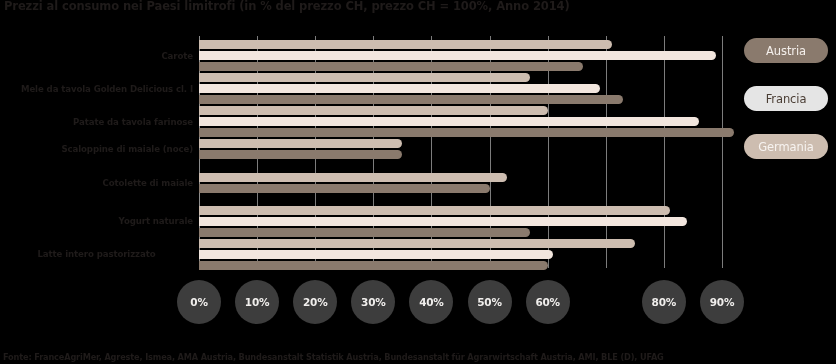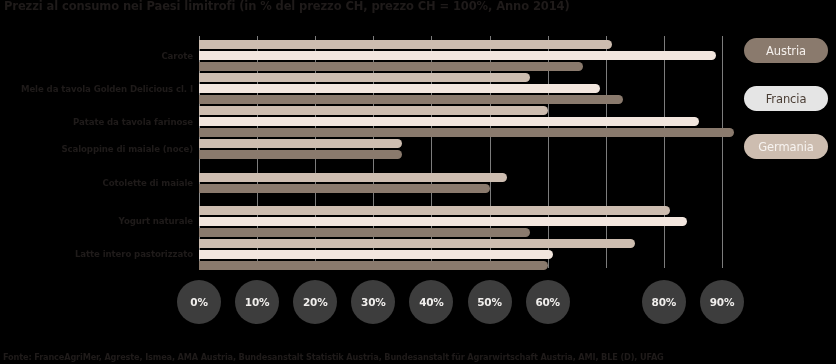--- a/index.html
+++ b/index.html
@@ -172,21 +172,21 @@
 
   <div class="chart-title">Prezzi al consumo nei Paesi limitrofi (in % del prezzo CH, prezzo CH = 100%, Anno 2014)</div>
 
   <div class="cat-labels">
       <div class="cat-label" style="top: 14.5px;">Carote</div>
       <div class="cat-label" style="top: 47.6429px;">Mele da tavola Golden Delicious cl. I</div>
       <div class="cat-label" style="top: 80.7857px;">Patate da tavola farinose</div>
       <div class="cat-label" style="top: 108.429px;">Scaloppine di maiale (noce)</div>
       <div class="cat-label" style="top: 141.571px;">Cotolette di maiale</div>
       <div class="cat-label" style="top: 180.214px;">Yogurt naturale</div>
-      <div class="cat-label" style="top: 213.357px;">Latte intero pastorizzato</div>
+      <div class="cat-label" style="top: 213.357px; text-align: center;">Latte intero pastorizzato</div>
     </div>
 
   <div class="plot-area">
     <div class="gridlines">
         <div class="gridline axis-zero" style="left: 0px;"></div>
         <div class="gridline" style="left: 58.1111px;"></div>
         <div class="gridline" style="left: 116.222px;"></div>
         <div class="gridline" style="left: 174.333px;"></div>
         <div class="gridline" style="left: 232.444px;"></div>
         <div class="gridline" style="left: 290.556px;"></div>

